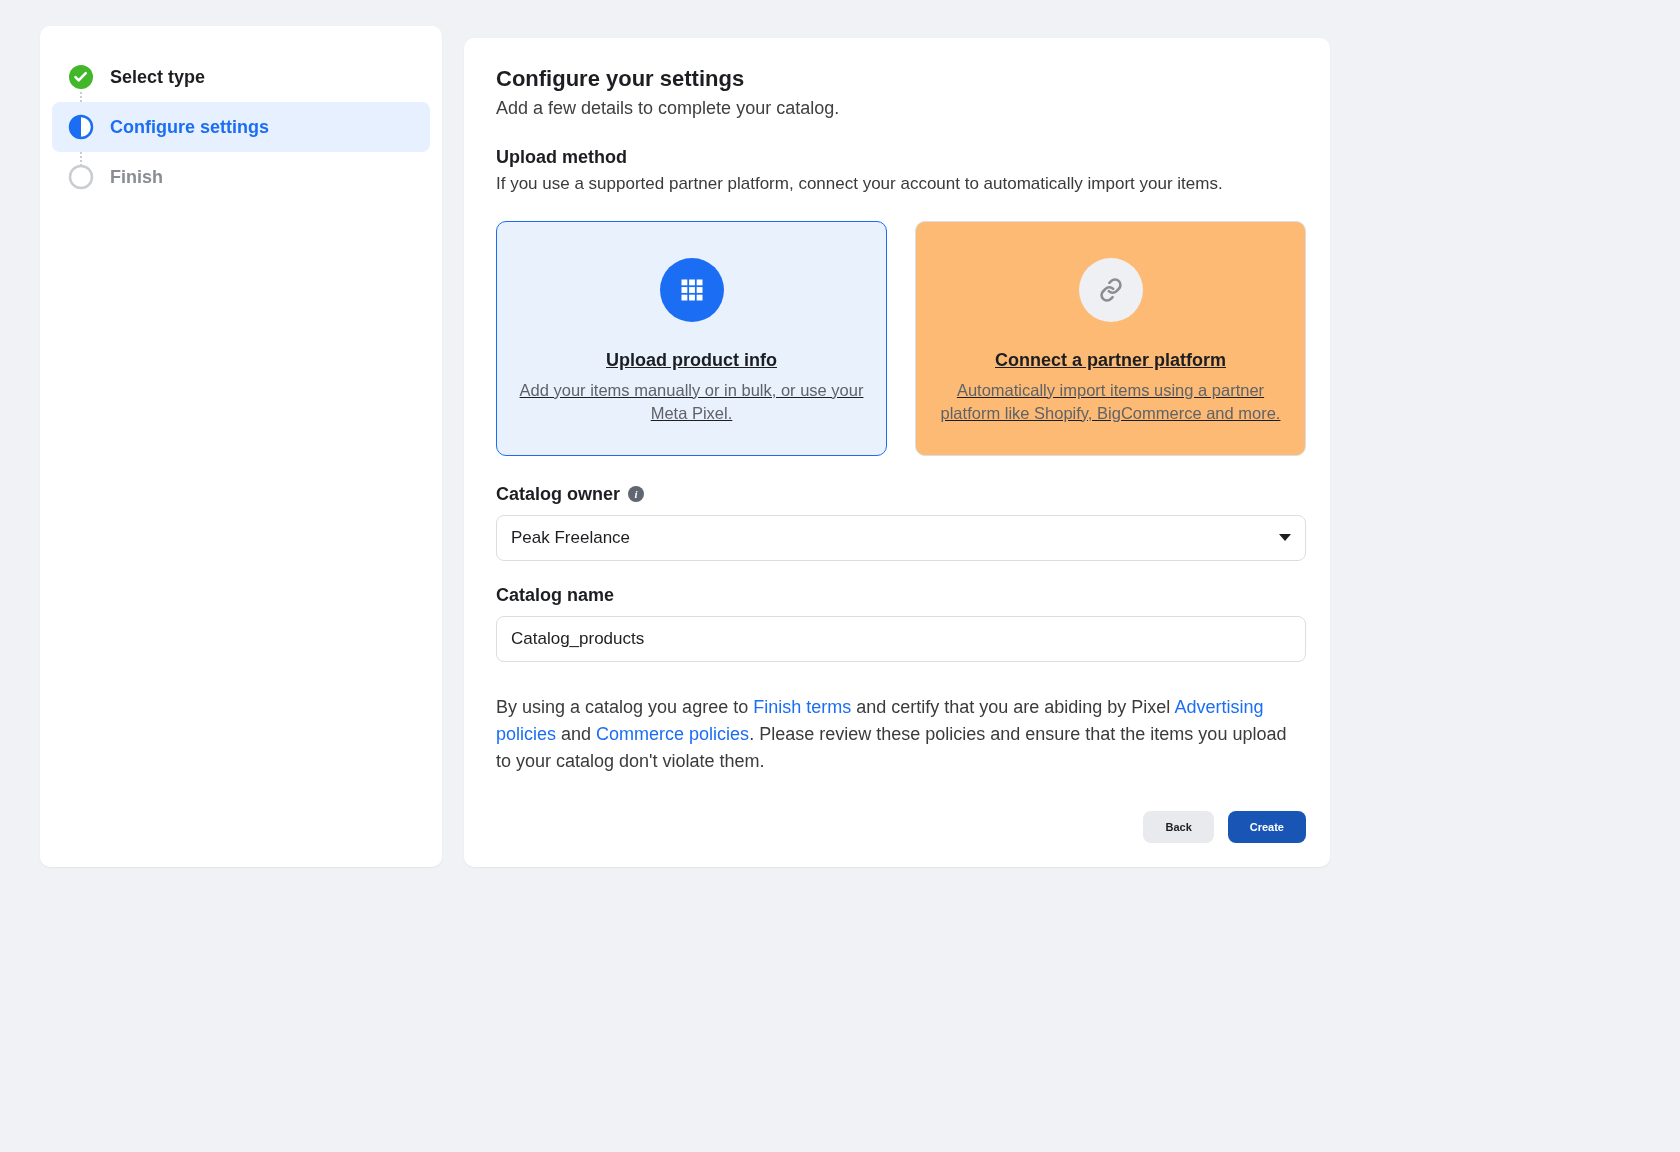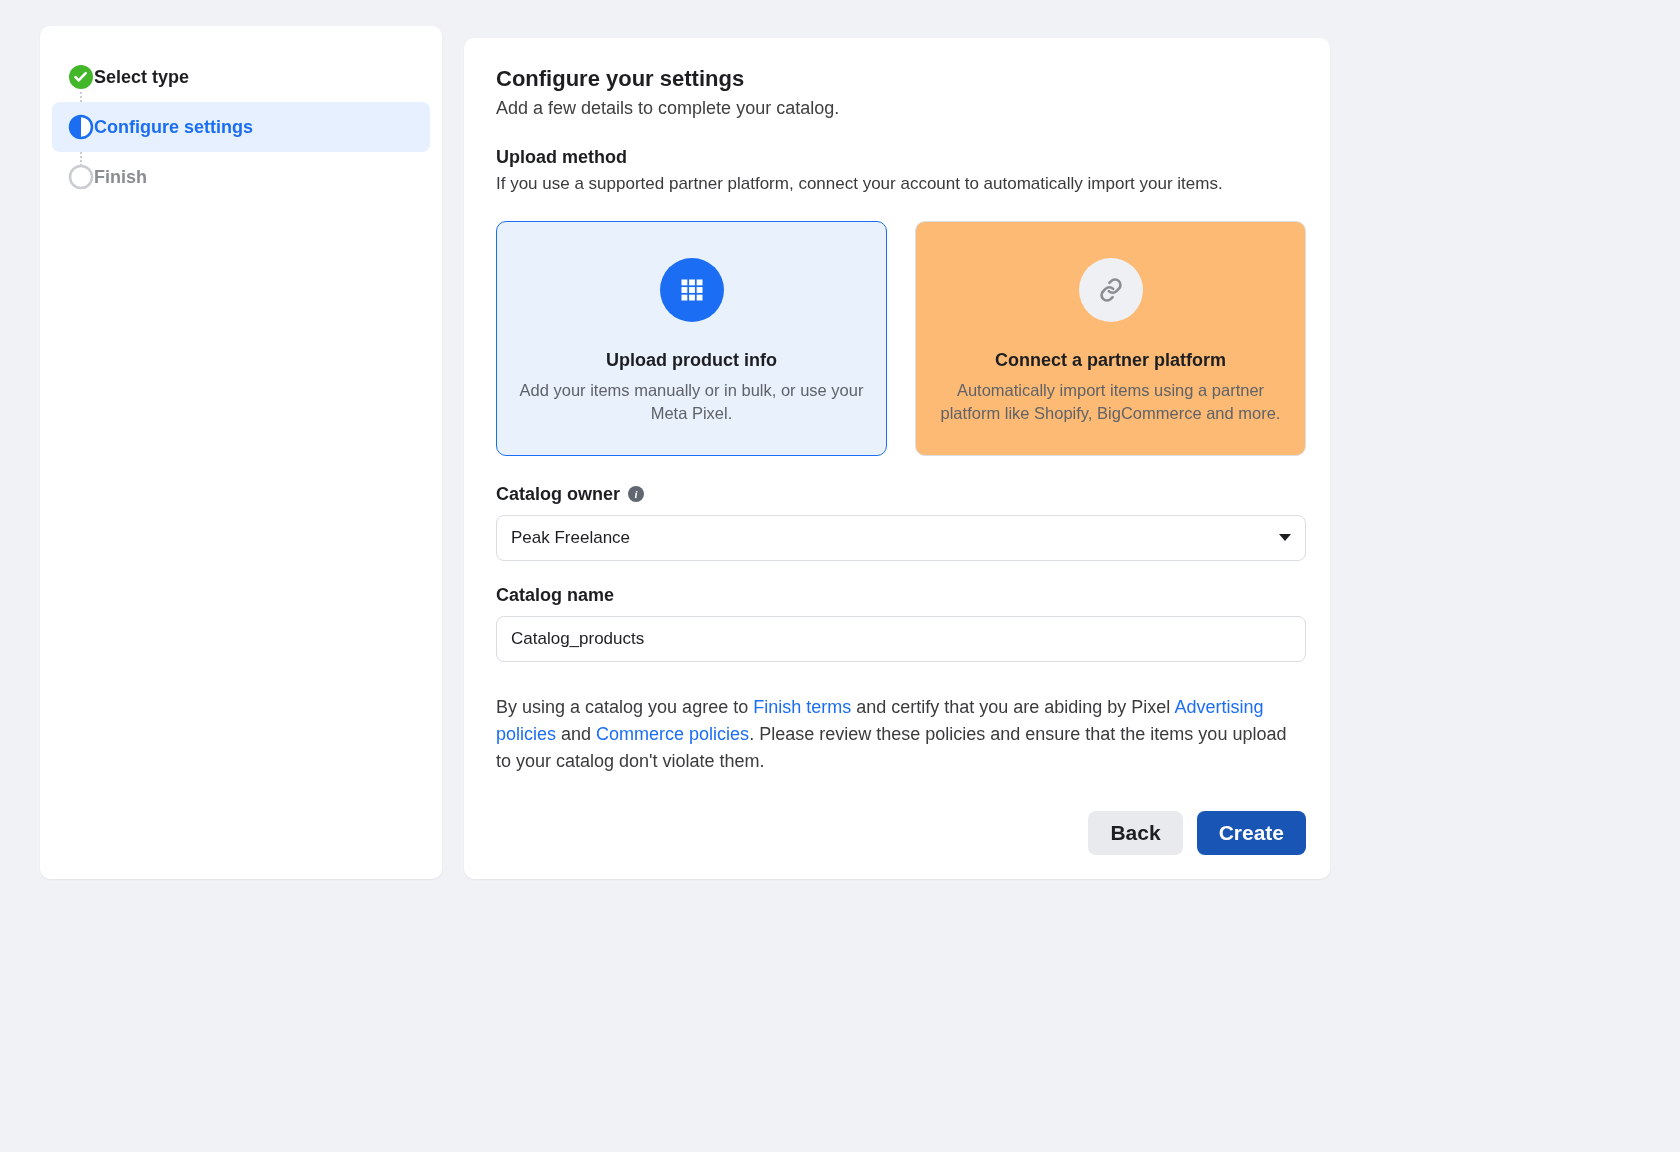--- a/index.html
+++ b/index.html
@@ -21,20 +21,21 @@
     }
     
     .sidebar {
       width: 402px;
       padding: 26px 12px 26px 12px;
     }
     .steps { position: relative; }
     .step {
       display: flex;
       align-items: center;
+      gap: 16px;
       padding: 12px 16px;
       border-radius: 8px;
       position: relative;
     }
     .step .icon { width: 26px; height: 26px; flex: 0 0 26px; display:flex; align-items:center; justify-content:center; }
     .step .lbl { font-size: 18px; font-weight: 700; }
     .step.done .lbl { color: #1c1e21; }
     .step.current { background: #e7f0fe; }
     .step.current .lbl { color: #1b6ef3; }
     .step.future .lbl { color: #8a8d91; font-weight: 600; }
@@ -49,21 +50,21 @@
     
     .main {
       flex: 1;
       padding: 28px 24px 24px 32px;
       margin-top: 12px;
     }
     .title { font-size: 22px; font-weight: 800; margin-bottom: 6px; }
     .subtitle { font-size: 18px; color: #404040; margin-bottom: 28px; }
     .section-label { font-size: 18px; font-weight: 800; margin-bottom: 4px; }
     .section-help { font-size: 17px; color: #3a3b3c; line-height: 1.45; margin-bottom: 24px; }
-    .options { display: flex; gap: 28px; margin-bottom: 28px; }
+    .options { display: flex; gap: 28px; margin-bottom: 28px; text-decoration: underline; }
     .option {
       flex: 1;
       border: 1px solid #dadde1;
       border-radius: 10px;
       padding: 36px 22px 30px 22px;
       text-align: center;
       cursor: pointer;
       background: #fdba74;
     }
     .option.selected {
@@ -97,21 +98,21 @@
       background: #fff;
       margin-bottom: 24px;
     }
     .select { display:flex; justify-content:space-between; align-items:center; cursor:pointer; }
     .caret { width: 0; height: 0; border-left: 6px solid transparent; border-right: 6px solid transparent; border-top: 7px solid #1c1e21; }
     .legal { font-size: 18px; color: #3a3b3c; line-height: 1.5; margin-top: 8px; margin-bottom: 36px; }
     .legal a { color: #1b6ef3; text-decoration: none; cursor: pointer; }
     .actions { display:flex; justify-content:flex-end; gap: 14px; }
     .btn {
       border: none; border-radius: 8px; padding: 10px 22px;
-      font-size: 21px; font-weight: 700; cursor: pointer;
+      font-size: 11px; font-weight: 700; cursor: pointer;
     }
     .btn-secondary { background: #e9eaed; color: #1c1e21; }
     .btn-primary { background: #1855b5; color: #fff; }
   </style>
 </head>
 <body>
 
 <div class="layout">
 
   <aside class="card sidebar">

